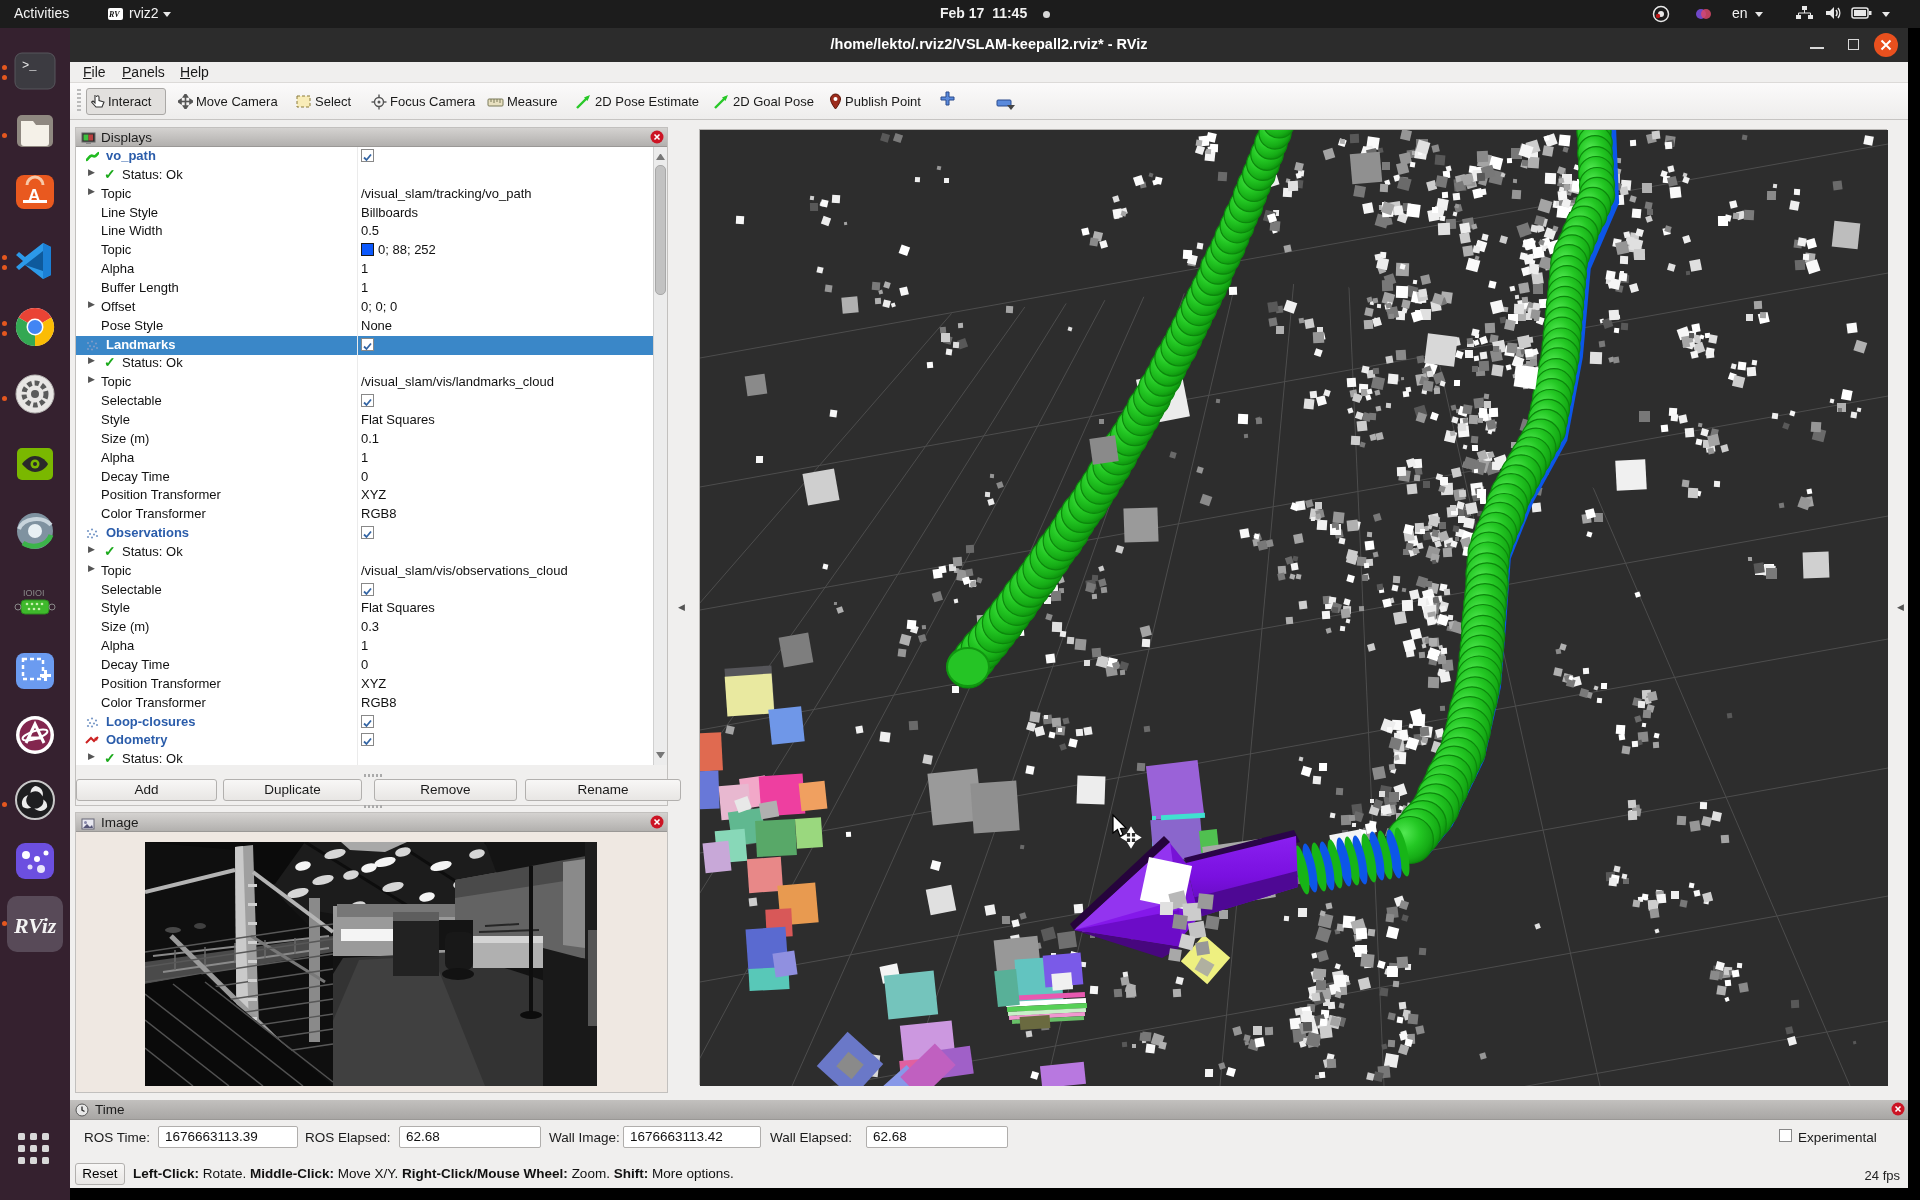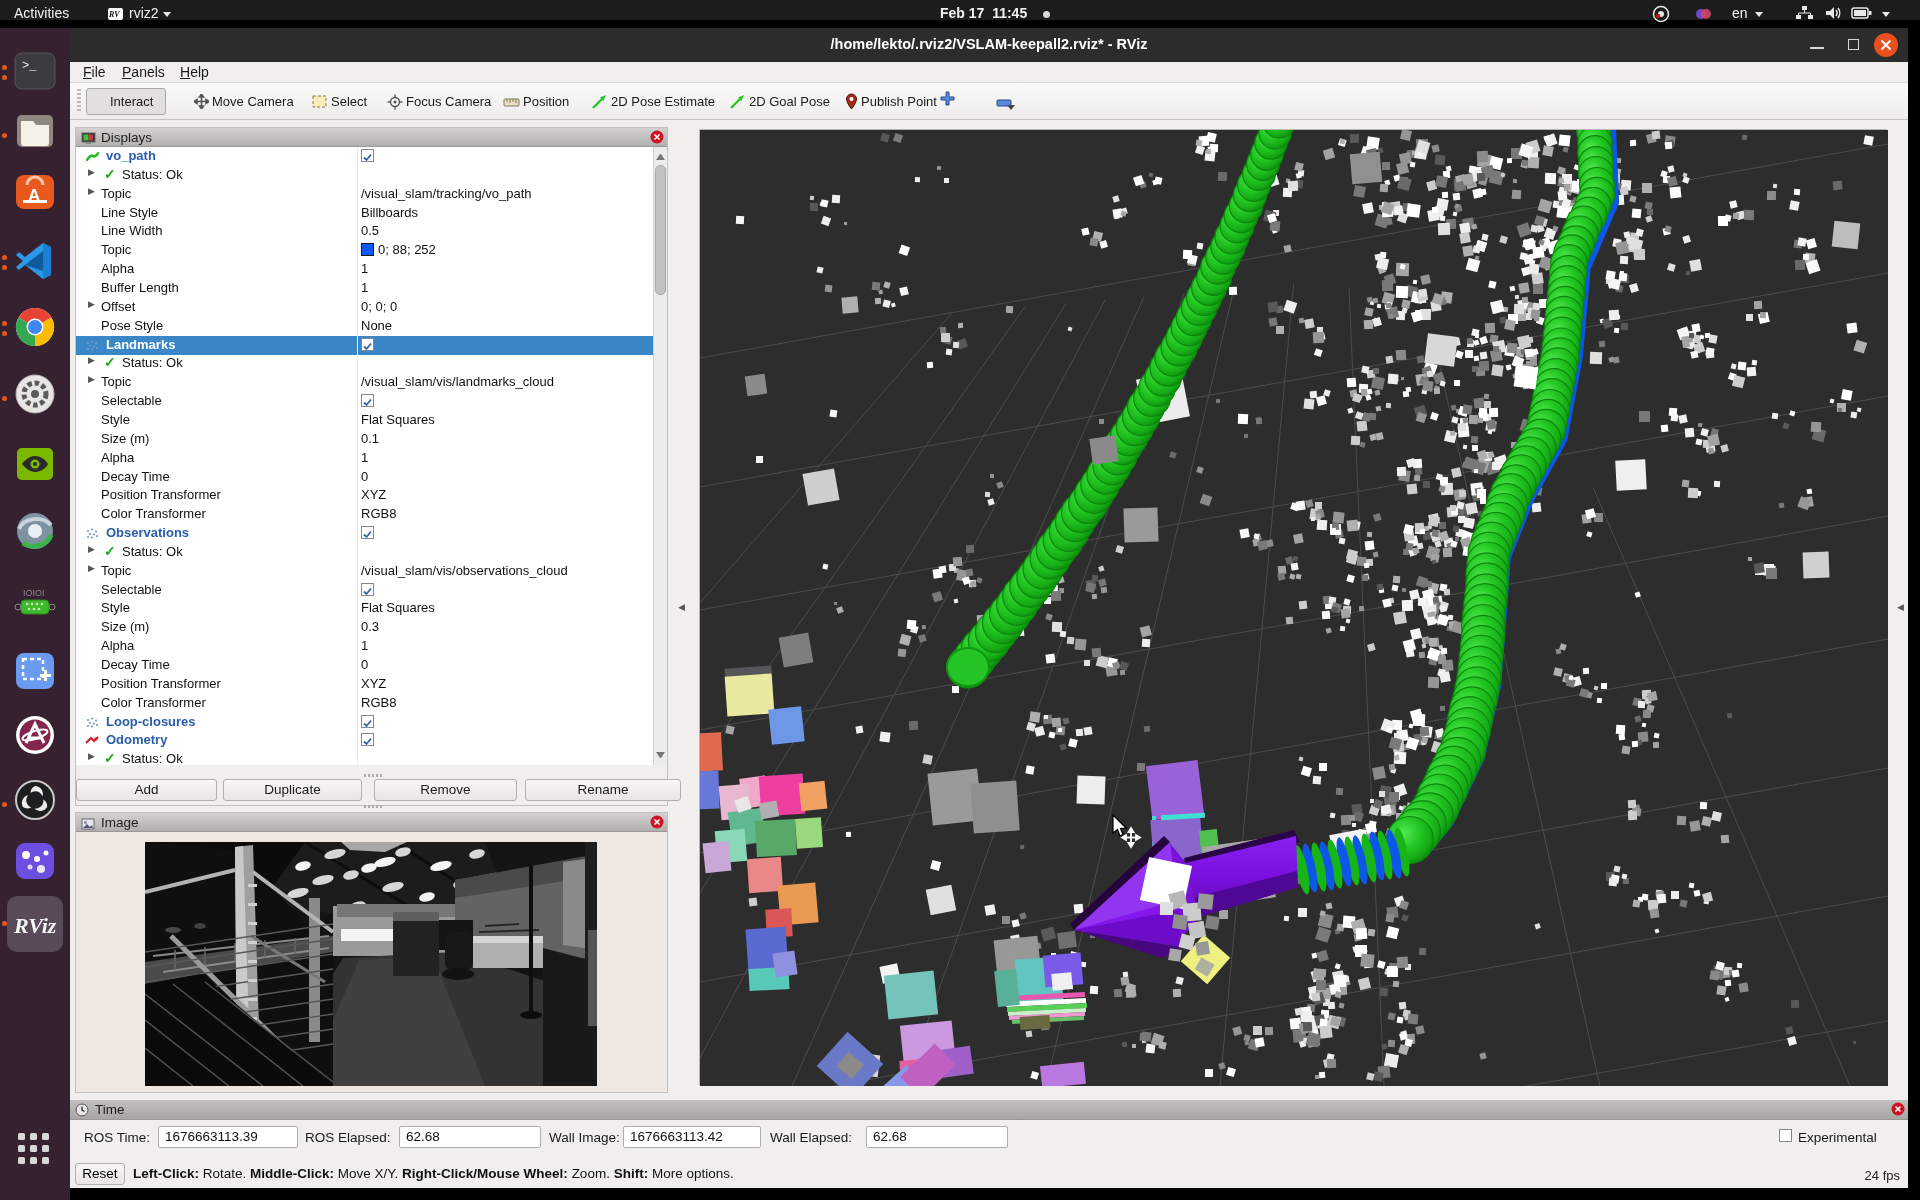--- a/index.html
+++ b/index.html
@@ -1,34 +1,34 @@
 <!DOCTYPE html>
 <html><head><meta charset="utf-8"><title>rviz</title><style>
 *{margin:0;padding:0;box-sizing:border-box}
 html,body{width:1920px;height:1200px;overflow:hidden;background:#000;font-family:"Liberation Sans",sans-serif}
-#topbar{position:absolute;left:0;top:0;width:1920px;height:20px;background:#1c1c1c;z-index:50}
+#topbar{position:absolute;left:0;top:0;width:1920px;height:28px;background:#1c1c1c;z-index:50}
 .tbl{position:absolute;top:5px;color:#f2f2f2;font-size:14px}
 .tbc{font-weight:bold}
 .tbi{position:absolute;top:5px}
 .caret{position:absolute;top:12px;border-left:4.5px solid transparent;border-right:4.5px solid transparent;border-top:5px solid #e8e8e8}
 #dock{position:absolute;left:0;top:28px;width:70px;height:1172px;background:#35212f;z-index:40}
 .dkt{position:absolute;left:13px;width:44px;height:44px}
 .dkt.rvt{left:7px;width:56px;height:56px}
 .dkd{position:absolute;left:2px;width:5px;height:5px;border-radius:50%;background:#e4571f}
 #win{position:absolute;left:70px;top:28px;width:1838px;height:1160px;background:#4c1d95}
 #titlebar{position:absolute;left:0;top:0;width:100%;height:34px;background:#2c2c2c}
 #ttl{position:absolute;left:50%;top:8px;transform:translateX(-50%);color:#fff;font-weight:bold;font-size:14.5px;white-space:nowrap}
 .wmin{position:absolute;right:84px;top:19px;width:14px;height:2px;background:#d8d8d8}
 .wmax{position:absolute;right:49px;top:11px;width:11px;height:11px;border:1.5px solid #d8d8d8}
 .wcls{position:absolute;right:9px;top:4px}
 #menubar{position:absolute;left:0;top:34px;width:100%;height:21px;background:#f0efee;border-bottom:1px solid #dcdad8}
 .mn{position:absolute;top:2px;font-size:14px;color:#1a1a1a}
 #toolbar{position:absolute;left:0;top:55px;width:100%;height:37px;background:linear-gradient(#fbfafa,#eeedec);border-bottom:1px solid #c6c4c2}
 .tbhandle{position:absolute;left:7px;top:6px;width:4px;height:24px;background:repeating-linear-gradient(#bbb 0 2px,transparent 2px 4px)}
-.tool{position:absolute;top:5px;height:27px;display:flex;align-items:center;gap:3px;padding:0 20px;font-size:13px;color:#1a1a1a}
+.tool{position:absolute;top:5px;height:27px;display:flex;align-items:center;gap:3px;padding:0 4px;font-size:13px;color:#1a1a1a}
 .tool.pressed{background:#e2e0de;border:1px solid #aaa8a6;border-radius:3px}
 .tt{white-space:nowrap}
 #content{position:absolute;left:0;top:92px;width:100%;height:980px;background:#f0efee}
 #dpanel{position:absolute;left:5px;top:7px;width:593px;height:679px;background:#f0efee;border:1px solid #c2c0be}
 .phead{position:relative;width:100%;height:19px;background:linear-gradient(#d4d2d0,#b2b0ae);border-bottom:1px solid #9a9896}
 .pic{position:absolute;left:5px;top:3px}
 .ptt{position:absolute;left:25px;top:2px;font-size:13.5px;color:#1c1c1c}
 .pcl{position:absolute;right:3px;top:2px}
 #tree{position:absolute;left:0;top:19px;width:578px;height:618px;background:#fff;overflow:hidden}
 #treediv{position:absolute;left:281px;top:0;width:1px;height:100%;background:#ebebeb}
@@ -285,21 +285,21 @@
     <span class="tool" style="left:413px">
         <svg width="17" height="12">
           <rect x="1" y="3" width="15" height="7" rx="1" fill="#e8e0c0" stroke="#7a7a5a"></rect>
           <g stroke="#7a7a5a">
             <line x1="4" y1="3" x2="4" y2="6"></line>
             <line x1="7" y1="3" x2="7" y2="7"></line>
             <line x1="10" y1="3" x2="10" y2="6"></line>
             <line x1="13" y1="3" x2="13" y2="7"></line>
           </g>
         </svg>
-        <span class="tt">Position</span>
+        <span class="tt">Measure</span>
       </span>
     <span class="tool" style="left:501px">
         <svg width="17" height="16">
           <line x1="2" y1="14" x2="13" y2="3" stroke="#28c828" stroke-width="2.4"></line>
           <polygon points="15,1 9,3.5 12.5,7" fill="#28c828"></polygon>
         </svg>
         <span class="tt">2D Pose Estimate</span>
       </span>
     <span class="tool" style="left:639px">
         <svg width="17" height="16">

